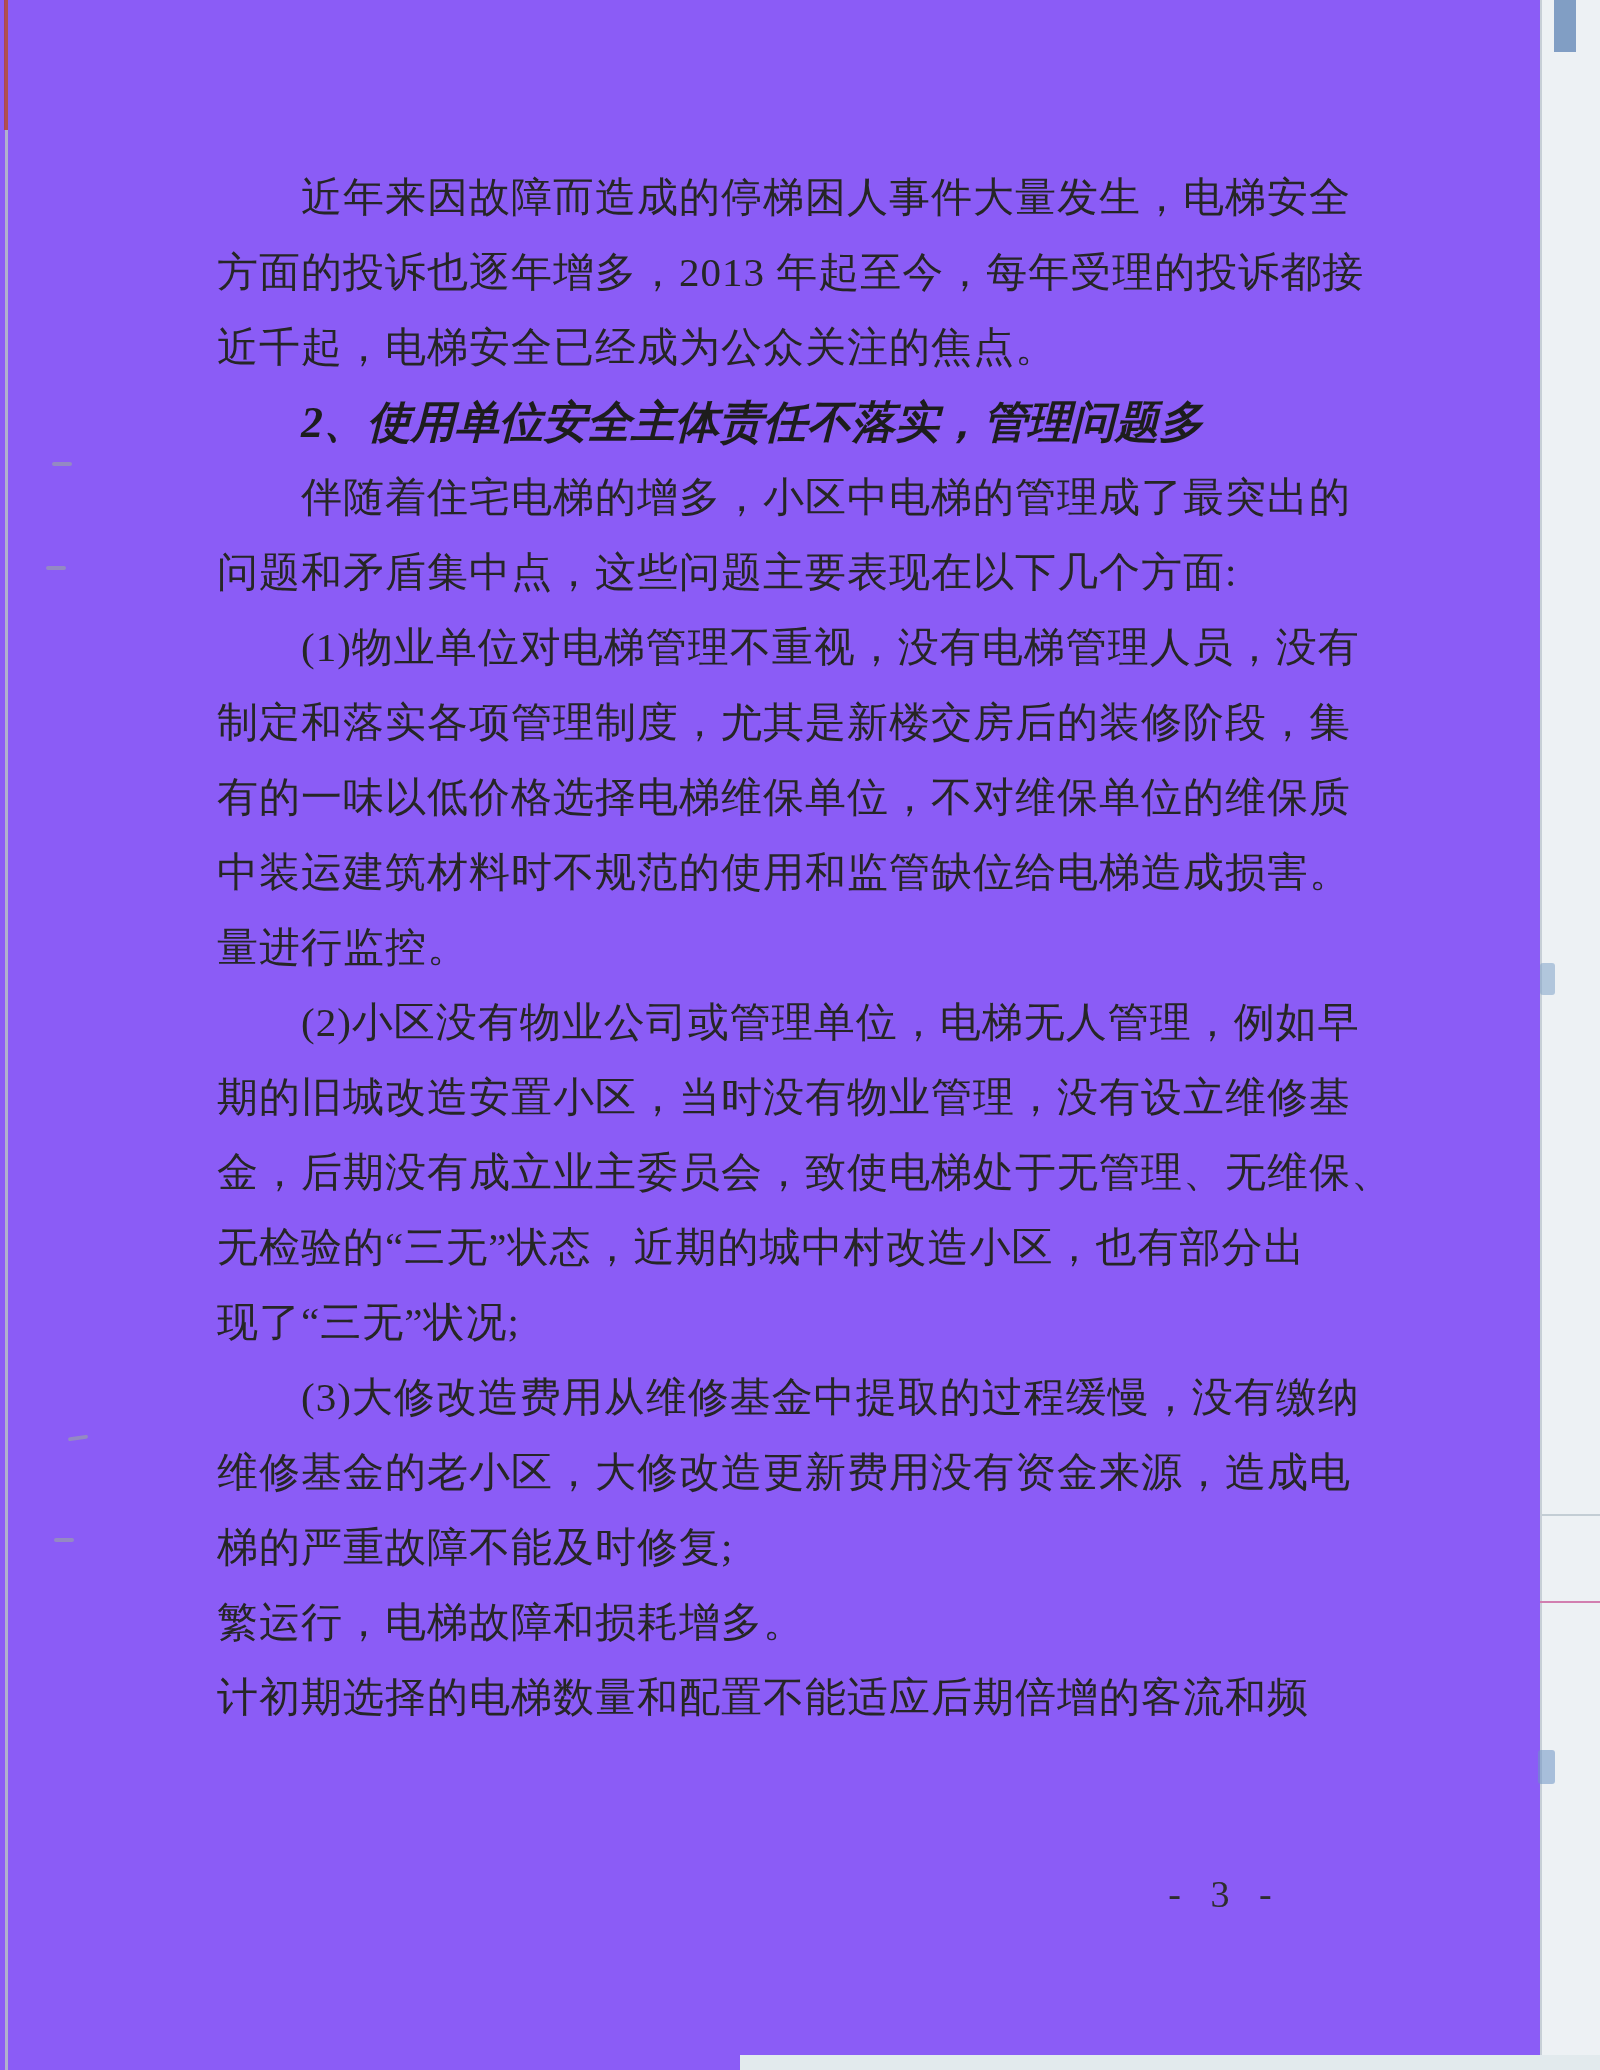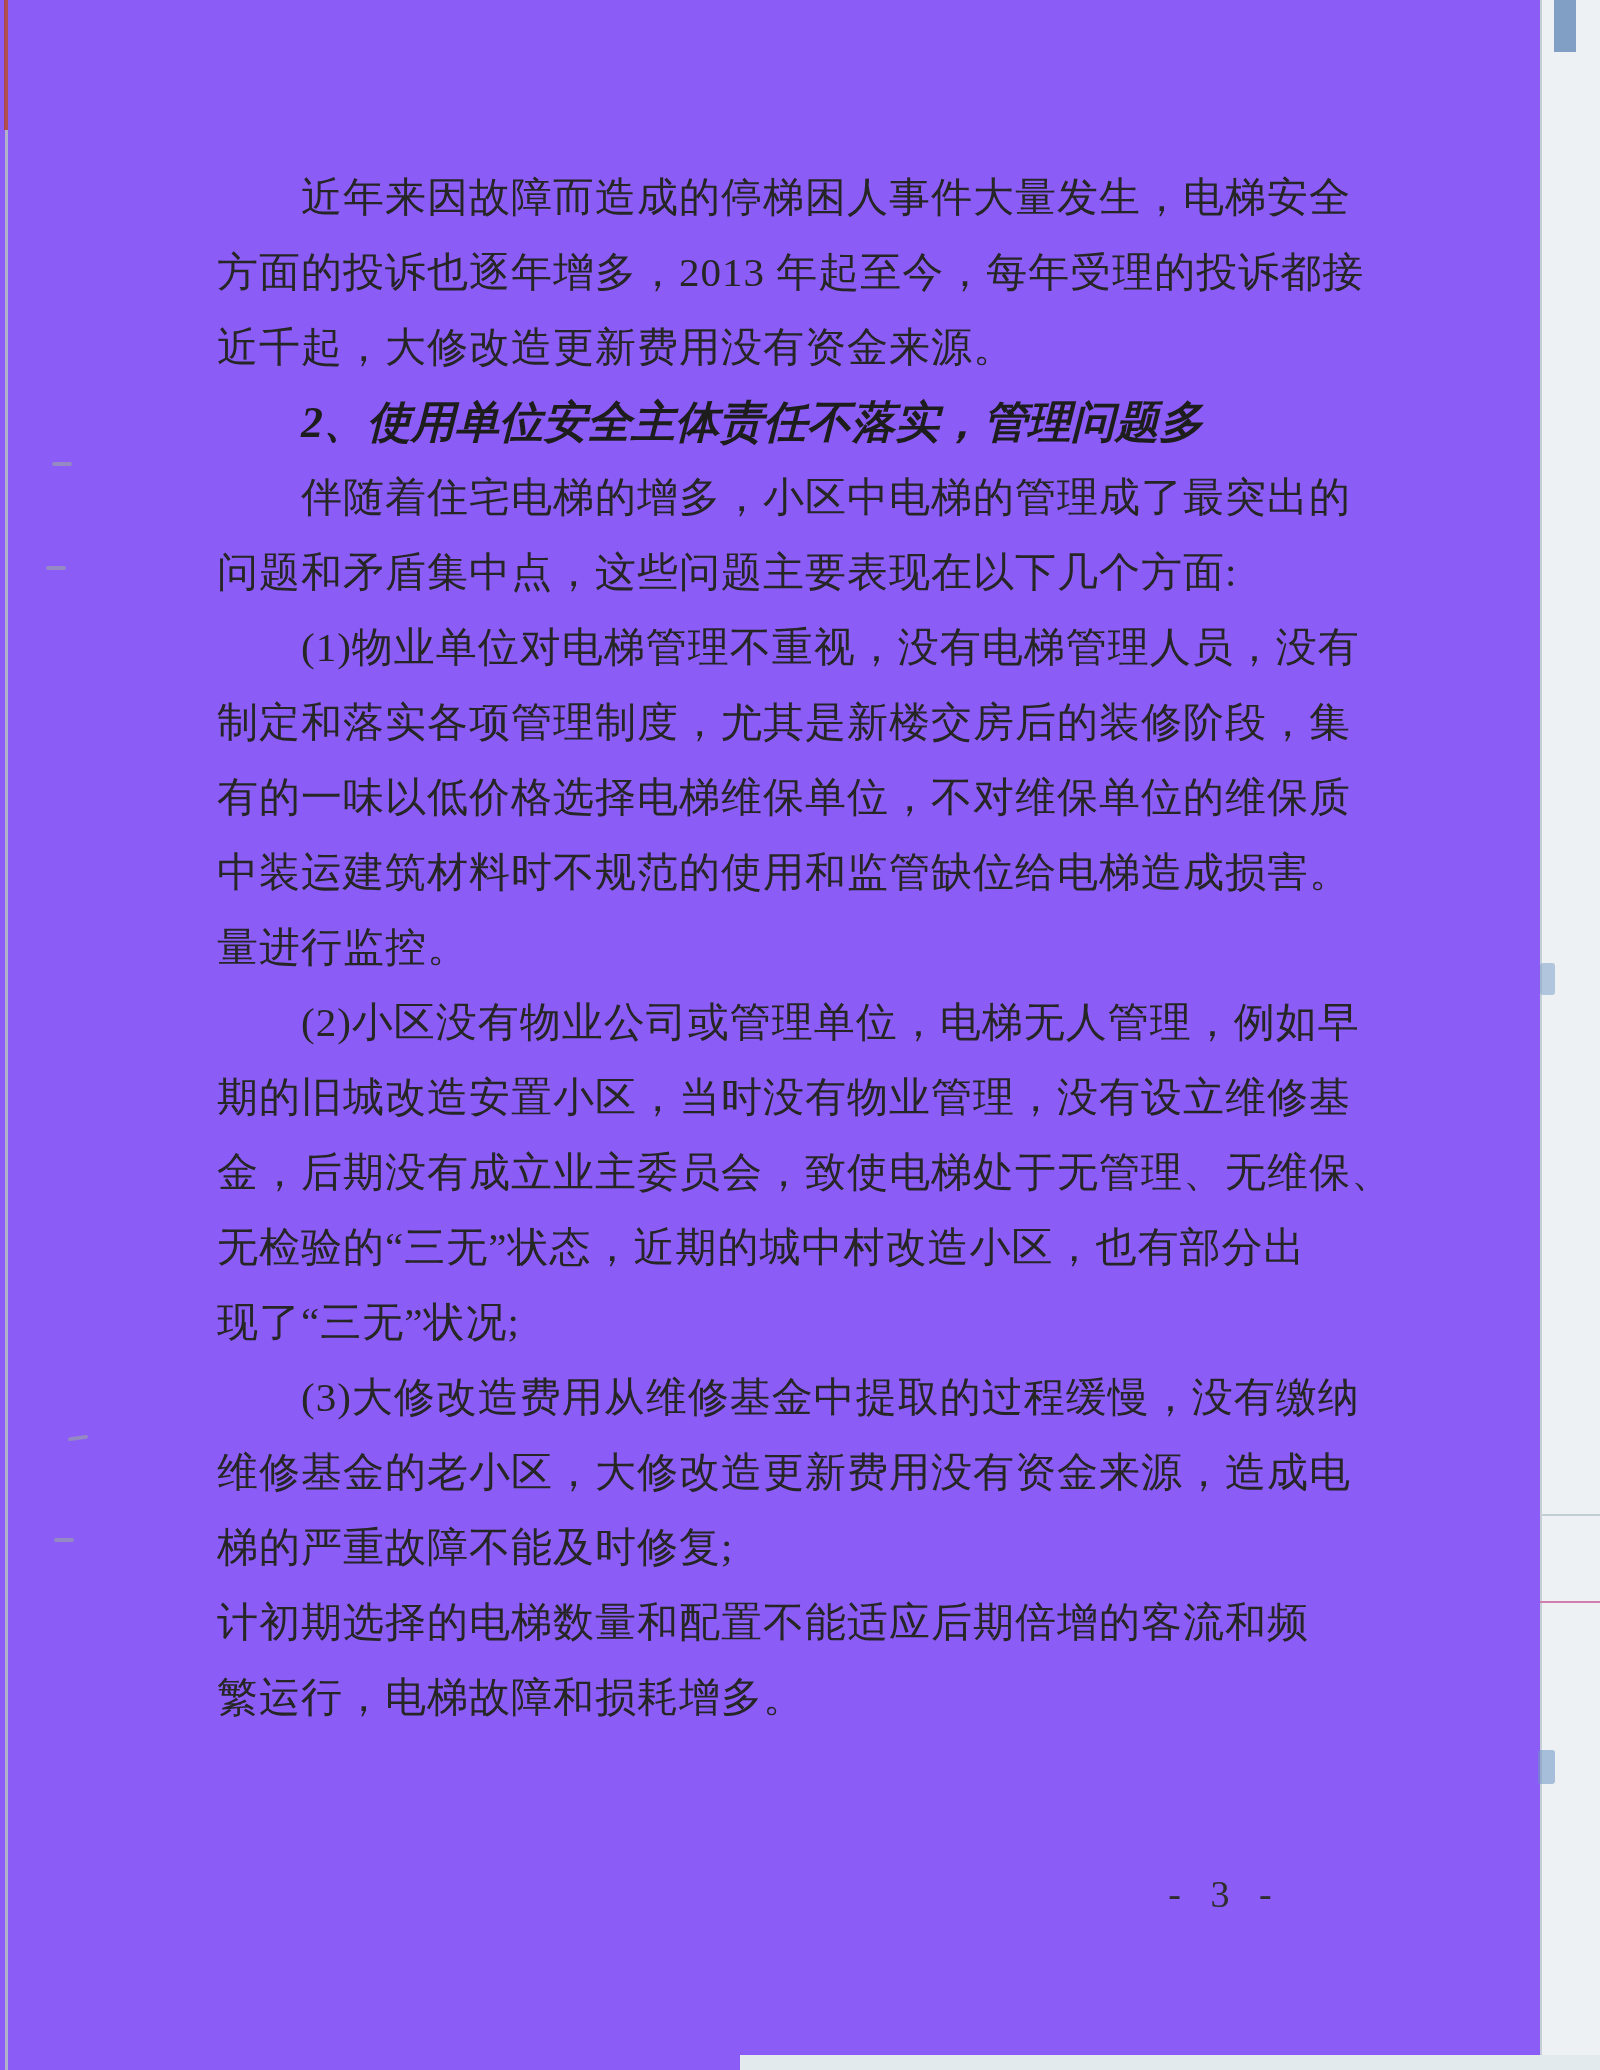--- a/index.html
+++ b/index.html
@@ -94,36 +94,36 @@
   <div class="bottom-band"></div>
 
   <div class="margin-dash dash-1"></div>
   <div class="margin-dash dash-2"></div>
   <div class="margin-dash dash-3"></div>
   <div class="margin-dash dash-4"></div>
 
   <div class="text-column">
       <div class="line indent">近年来因故障而造成的停梯困人事件大量发生，电梯安全</div>
       <div class="line">方面的投诉也逐年增多，2013 年起至今，每年受理的投诉都接</div>
-      <div class="line">近千起，大修改造更新费用没有资金来源。</div>
+      <div class="line">近千起，电梯安全已经成为公众关注的焦点。</div>
       <div class="line heading indent">2、使用单位安全主体责任不落实，管理问题多</div>
       <div class="line indent">伴随着住宅电梯的增多，小区中电梯的管理成了最突出的</div>
       <div class="line">问题和矛盾集中点，这些问题主要表现在以下几个方面:</div>
       <div class="line indent">(1)物业单位对电梯管理不重视，没有电梯管理人员，没有</div>
       <div class="line">制定和落实各项管理制度，尤其是新楼交房后的装修阶段，集</div>
       <div class="line">有的一味以低价格选择电梯维保单位，不对维保单位的维保质</div>
       <div class="line">中装运建筑材料时不规范的使用和监管缺位给电梯造成损害。</div>
       <div class="line">量进行监控。</div>
       <div class="line indent">(2)小区没有物业公司或管理单位，电梯无人管理，例如早</div>
       <div class="line">期的旧城改造安置小区，当时没有物业管理，没有设立维修基</div>
       <div class="line">金，后期没有成立业主委员会，致使电梯处于无管理、无维保、</div>
       <div class="line">无检验的“三无”状态，近期的城中村改造小区，也有部分出</div>
       <div class="line">现了“三无”状况;</div>
       <div class="line indent">(3)大修改造费用从维修基金中提取的过程缓慢，没有缴纳</div>
       <div class="line">维修基金的老小区，大修改造更新费用没有资金来源，造成电</div>
       <div class="line">梯的严重故障不能及时修复;</div>
+      <div class="line">繁运行，电梯故障和损耗增多。</div>
       <div class="line">计初期选择的电梯数量和配置不能适应后期倍增的客流和频</div>
-      <div class="line">繁运行，电梯故障和损耗增多。</div>
     </div>
 
   <div class="page-number">- 3 -</div>
 
 </div>
 
 </body></html>

